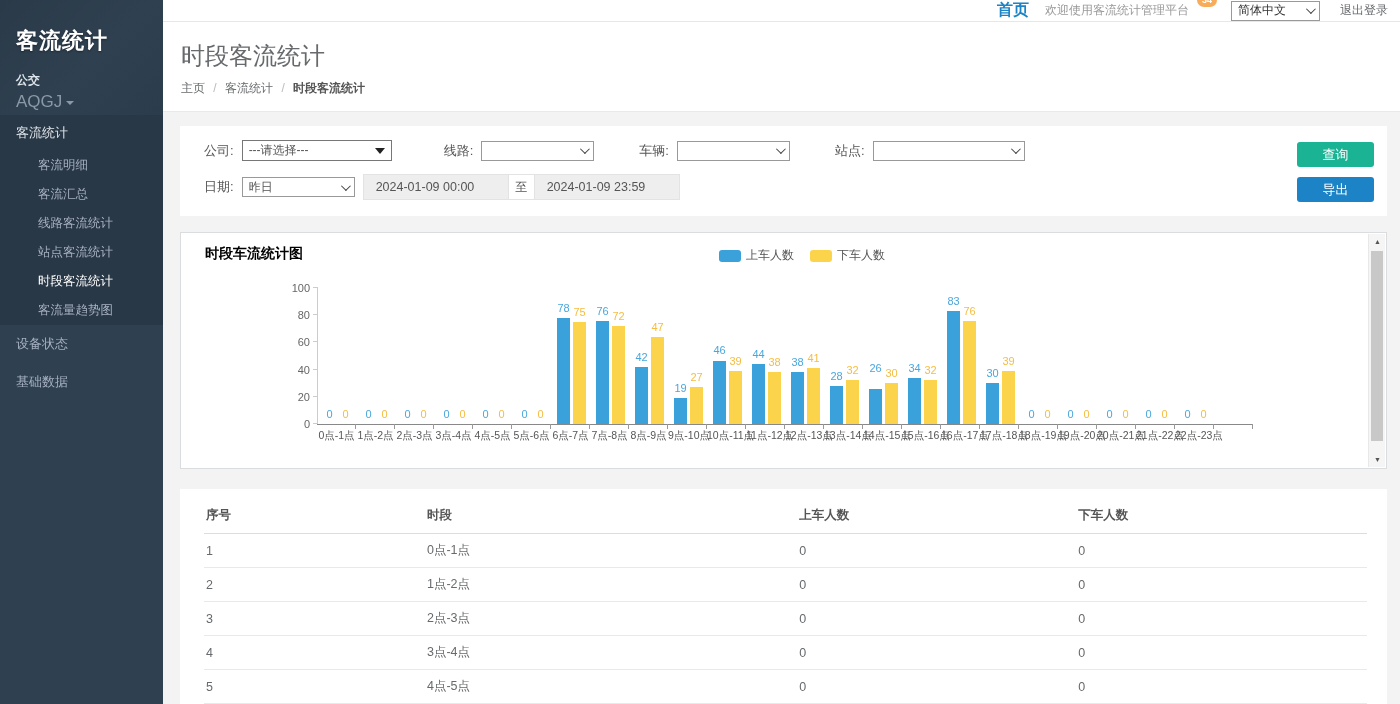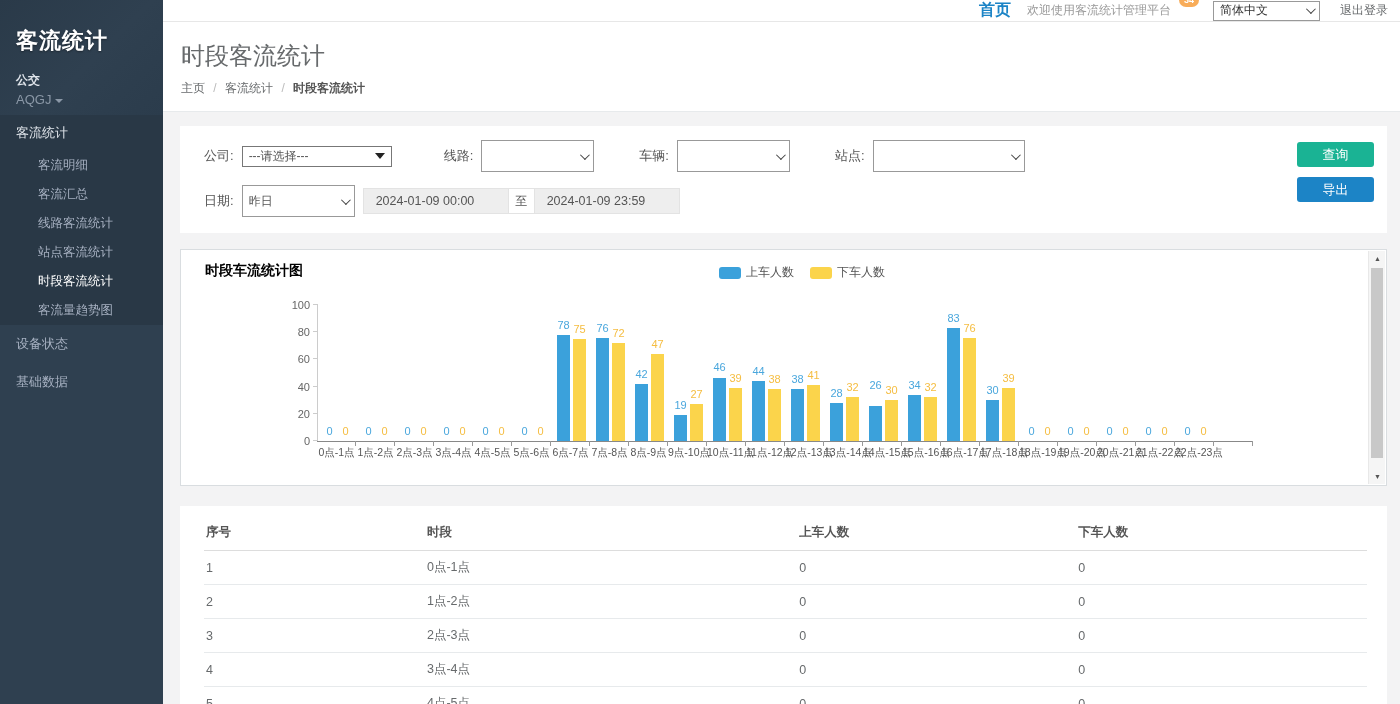--- a/index.html
+++ b/index.html
@@ -7,59 +7,59 @@
     font-family:"Liberation Sans","DejaVu Sans",sans-serif; background:#f3f3f4; }
   .app { display:flex; width:1400px; height:704px; }
 
   
   .sidebar { width:163px; background:#2f4050; color:#a7b1c2; flex:0 0 163px; }
   .logo-area { height:115px; padding:14px 16px 0 16px;
     background:linear-gradient(135deg,#2a3a49 0%,#2f4050 55%,#2b3c4c 100%); }
   .logo-title { color:#fff; font-size:22px; font-weight:bold; letter-spacing:1px; margin-top:12px;
     text-shadow:0 1px 2px rgba(0,0,0,.4); }
   .user-role { color:#dfe4ea; font-size:12px; font-weight:bold; margin-top:16px; }
-  .org-row { color:#8b98a7; font-size:13px; margin-top:3px; }
+  .org-row { color:#8b98a7; font-size:17px; margin-top:3px; }
   .caret { display:inline-block; width:0; height:0; border-left:4px solid transparent;
     border-right:4px solid transparent; border-top:4px solid #8b98a7; margin-left:4px; vertical-align:middle; }
   .menu-section { background:#293846; }
   .menu-head { padding:9px 0 9px 16px; font-size:13px; color:#dfe4ea; cursor:pointer; }
   .submenu .item { padding:6px 0 6px 38px; font-size:12.5px; color:#a7b1c2; cursor:pointer; }
   .submenu .item.active { color:#ffffff; }
   .menu-top { padding:10px 0 10px 16px; font-size:13px; color:#a7b1c2; cursor:pointer; }
 
   
   .main { flex:1; display:flex; flex-direction:column; background:#f3f3f4; min-width:0; }
   .topbar { height:42px; background:#fff; border-bottom:1px solid #e7e7e7;
     display:flex; align-items:center; justify-content:flex-end; padding-right:12px; gap:16px; }
   .home-link { color:#1c84c6; font-size:16px; font-weight:600; cursor:pointer; }
   .welcome { color:#999; font-size:12px; position:relative; padding-right:4px; }
   .badge { position:absolute; top:-9px; right:-24px; background:#f8ac59; color:#fff;
     font-size:9px; padding:2px 5px; border-radius:7px; font-weight:bold; }
-  .lang-select { margin-left:22px; width:107px; height:20px; border:1px solid #999; background:#fff;
+  .lang-select { margin-left:22px; width:89px; height:20px; border:1px solid #999; background:#fff;
     font-size:12px; color:#333; display:flex; align-items:center; justify-content:space-between;
     padding:0 6px; cursor:pointer; }
   .chev { width:7px; height:7px; border-right:1.5px solid #444; border-bottom:1.5px solid #444;
     transform:rotate(45deg) translateY(-2px); flex:0 0 auto; }
   .logout { color:#676a6c; font-size:12px; cursor:pointer; margin-left:4px; }
 
   .page-heading { background:#fff; border-bottom:1px solid #e7eaec; padding:18px 0 14px 18px; }
   .page-title { font-size:24px; color:#676a6c; font-weight:400; }
   .breadcrumb { margin-top:8px; font-size:12px; color:#676a6c; }
   .breadcrumb .sep { color:#bbb; margin:0 5px; }
   .breadcrumb .bc-link { color:#676a6c; cursor:pointer; }
   .breadcrumb .bc-current { font-weight:bold; color:#555; }
 
   .content { padding:14px 13px 0 17px; }
 
   
   .filter-panel { background:#fff; padding:14px 20px 16px 24px; position:relative; }
   .filter-row { display:flex; align-items:center; font-size:13px; color:#555; }
   .filter-row + .filter-row { margin-top:13px; }
   .f-label { margin-right:8px; }
-  .select { border:1px solid #999; background:#fff; height:32px; display:flex; align-items:center;
+  .select { border:1px solid #999; background:#fff; height:20px; display:flex; align-items:center;
     justify-content:space-between; padding:0 6px; font-size:12px; color:#555; cursor:pointer; }
   .select.company { width:150px; margin-right:52px; height:21px; border-color:#777; }
   .tri { width:0; height:0; border-left:5px solid transparent; border-right:5px solid transparent;
     border-top:6px solid #222; }
   .select.mid { width:113px; margin-right:45px; }
   .select.station { width:152px; }
   .select.preset { width:113px; margin-right:8px; }
   .date-box { background:#eeeeee; border:1px solid #e3e3e3; height:26px; width:146px;
     display:flex; align-items:center; padding-left:12px; font-size:12.5px; color:#555; cursor:text; }
   .to-box { background:#fff; border-top:1px solid #e3e3e3; border-bottom:1px solid #e3e3e3;

